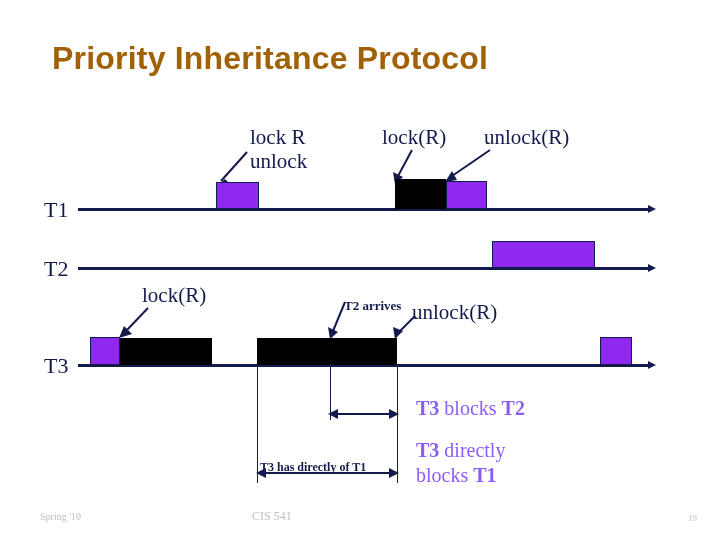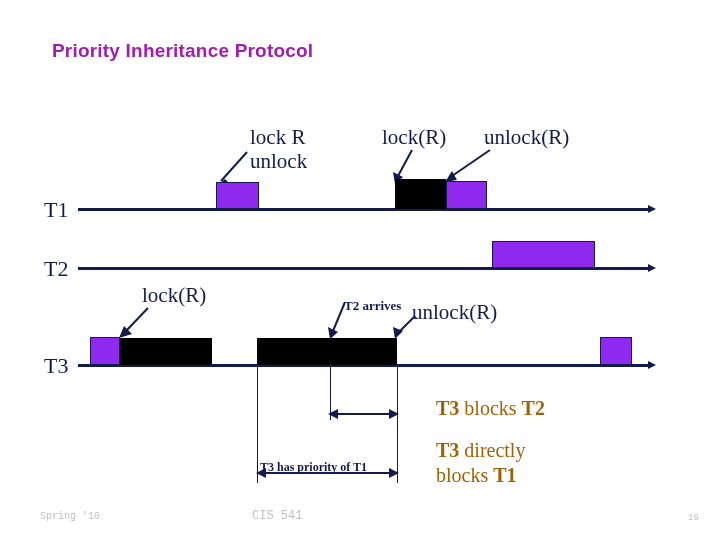--- a/index.html
+++ b/index.html
@@ -16,23 +16,23 @@
     font-family: "Liberation Serif", serif;
   }
   
   #title {
     position: absolute;
     left: 52px;
     top: 40px;
     width: 620px;
     font-family: "Liberation Sans", sans-serif;
     font-weight: bold;
-    font-size: 19px;
+    font-size: 32px;
     letter-spacing: 0.2px;
-    color: #a21caf;
+    color: #a16207;
     white-space: nowrap;
   }
   
   .abs { position: absolute; }
 
   .tl-label {
     font-family: "Liberation Serif", serif;
     font-size: 21px;
     color: #131B4D;
     white-space: nowrap;
@@ -87,31 +87,30 @@
   }
   .dimarrow { position: absolute; overflow: visible; }
   .dimarrow line { stroke: #131B4D; stroke-width: 2; }
   .dimarrow polygon { fill: #131B4D; }
 
   
   .note {
     position: absolute;
     font-family: "Liberation Serif", serif;
     font-size: 20px;
-    color: #a16207;
+    color: #8b5cf6;
     white-space: nowrap;
     line-height: 1.25;
-    margin-left: 20px;
   }
   .note b { font-weight: bold; }
 
   
   .footer {
     position: absolute;
-    font-family: Liberation Mono, monospace;
+    font-family: Liberation Serif, serif;
     font-size: 10px;
     color: #BFBFBF;
     white-space: nowrap;
   }
   #footer-left   { left: 40px;  top: 511px; }
   #footer-center { left: 252px; top: 509px; font-size: 12px; }
   #footer-right  { left: 688px; top: 513px; font-size: 9px; }
 </style>
 </head>
 <body>
@@ -191,21 +190,21 @@
   <div class="vline" style="left:257px; top:365px; height:118px;"></div>
   <div class="vline" style="left:330px; top:365px; height:55px;"></div>
   <div class="vline" style="left:397px; top:365px; height:118px;"></div>
 
   <svg class="dimarrow" style="left:0; top:0; width:720px; height:540px;">
     <line x1="334" y1="414" x2="393" y2="414"></line>
     <polygon points="328,414 338,409 338,419"></polygon>
     <polygon points="399,414 389,409 389,419"></polygon>
   </svg>
 
-  <div class="abs tl-label-small-bold" style="left:260px; top:447px; font-size:12px;">T3 has priority of T1</div>
+  <div class="abs tl-label-small-bold" style="left:260px; top:447px; font-size:12px;">T3 has directly of T1</div>
 
   <svg class="dimarrow" style="left:0; top:0; width:720px; height:540px;">
     <line x1="262" y1="473" x2="392" y2="473"></line>
     <polygon points="256,473 266,468 266,478"></polygon>
     <polygon points="399,473 389,468 389,478"></polygon>
   </svg>
 
   <div class="note" style="left:416px; top:396px;">
     <b>T3</b><span> blocks </span><b>T2</b>
   </div>

